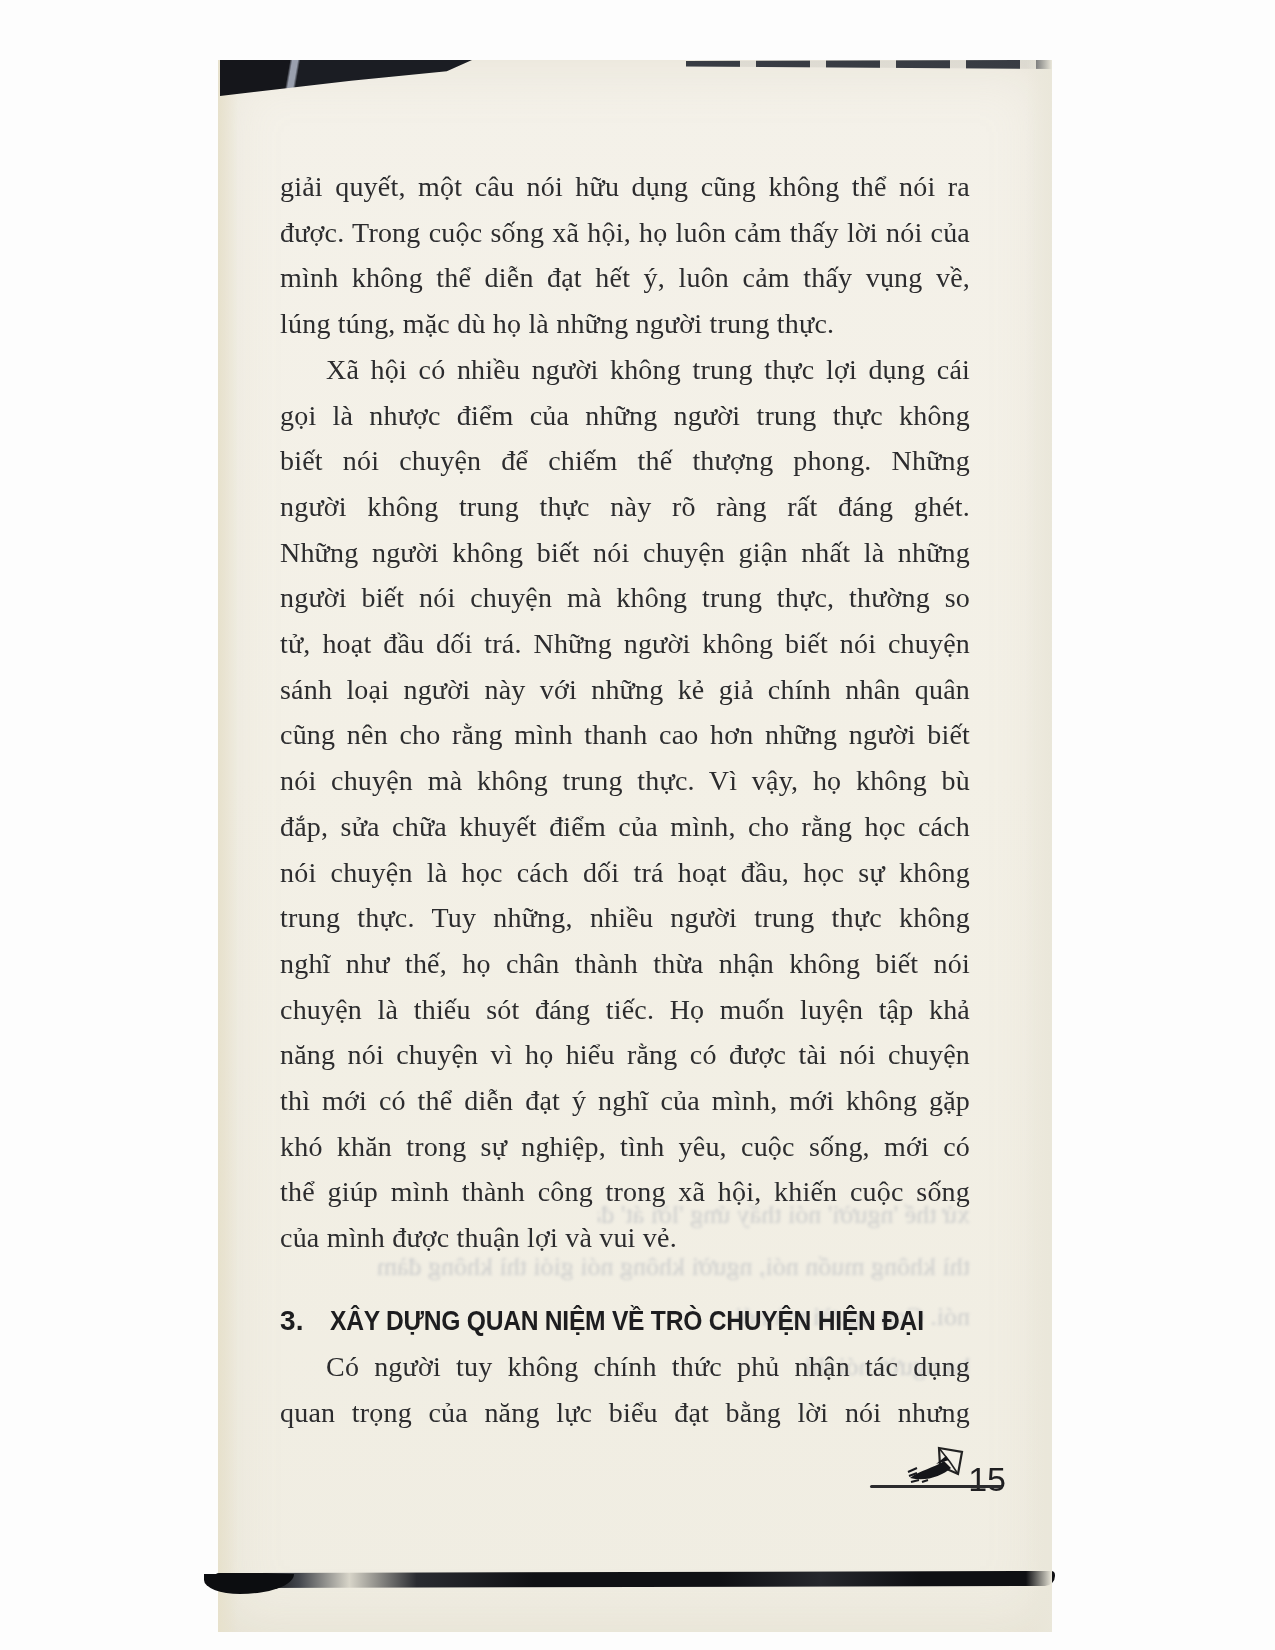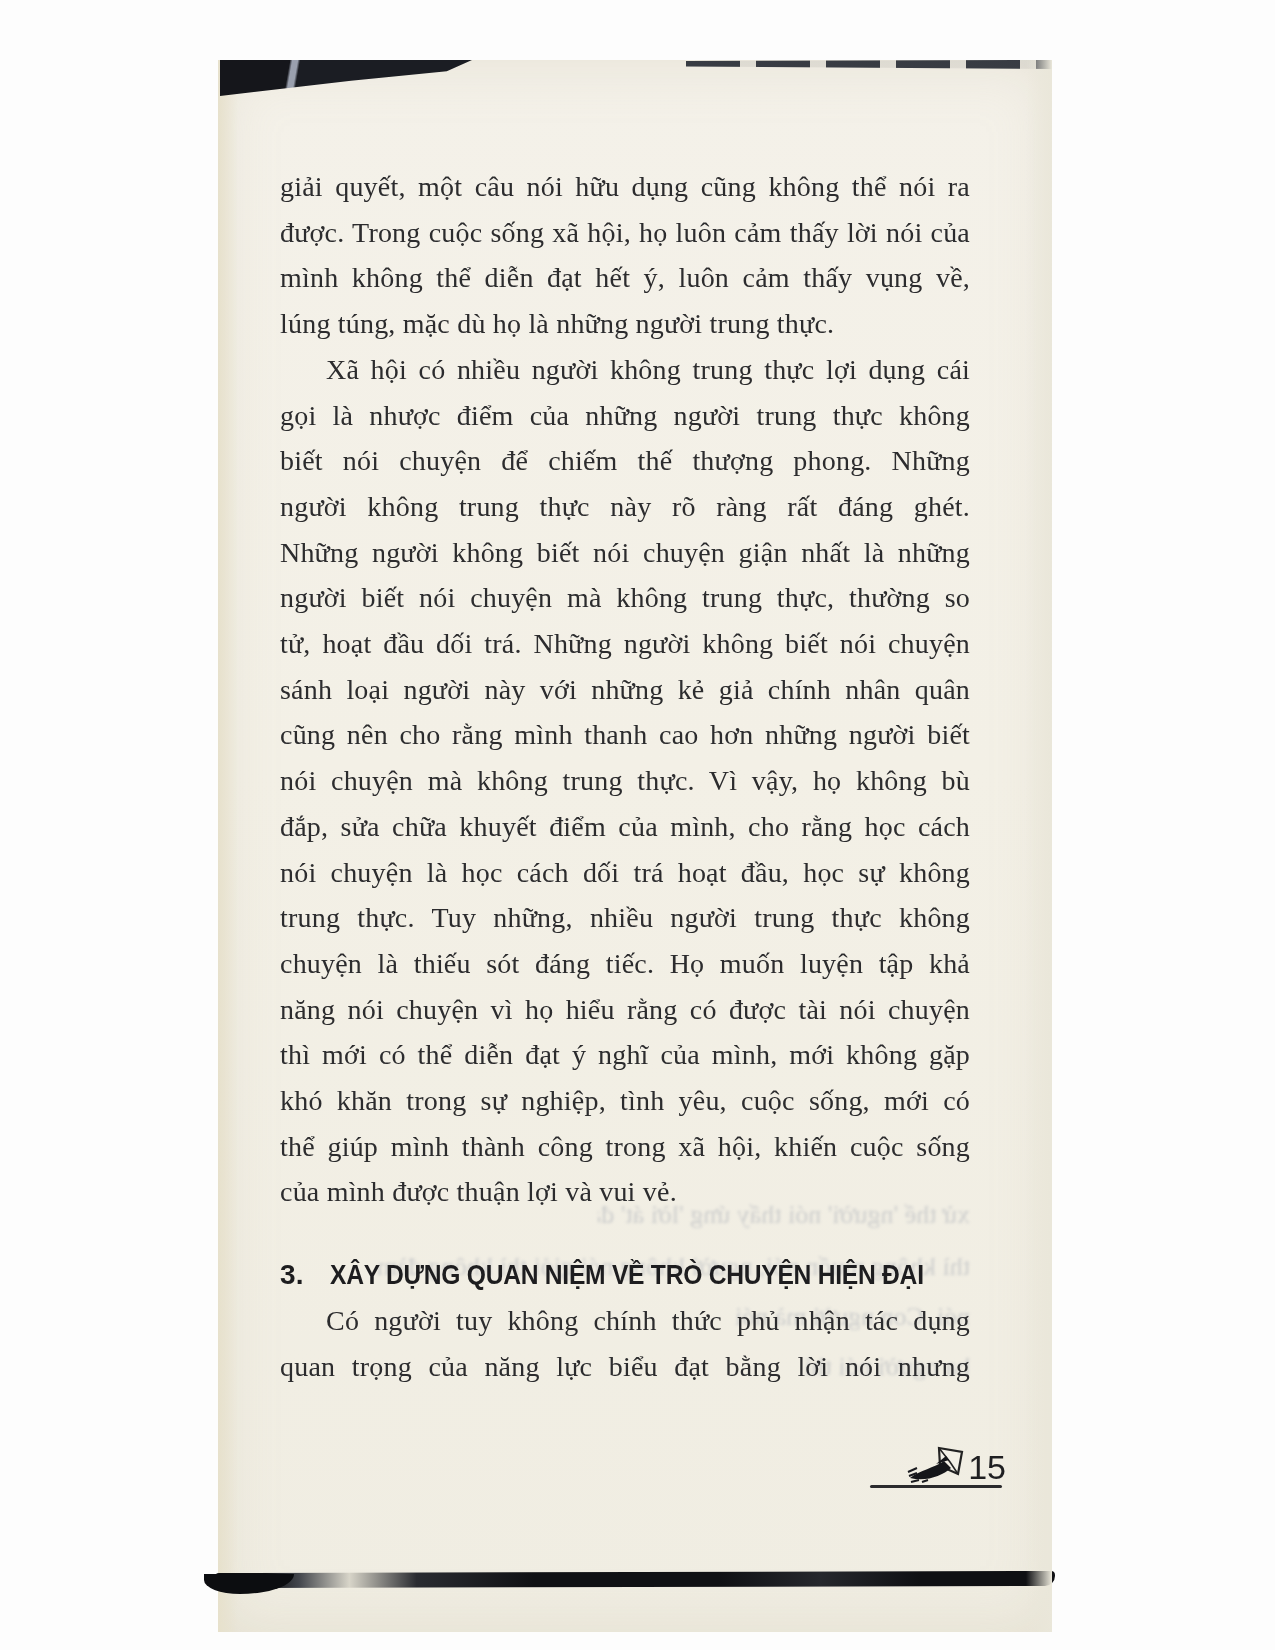--- a/index.html
+++ b/index.html
@@ -39,21 +39,21 @@
   
   .ghost{position:absolute;color:#6e7890;opacity:.28;filter:blur(1.6px);
         font-size:26px;transform:scaleX(-1);white-space:nowrap;overflow:hidden;}
   .g1{left:380px;top:1140px;width:372px;}
   .g2{left:60px;top:1192px;width:692px;}
   .g3{left:440px;top:1242px;width:312px;}
   .g4{left:478px;top:1292px;width:274px;}
   
   .pagination{position:absolute;left:648px;top:1384px;width:140px;height:48px;}
   .page-rule{position:absolute;left:4px;top:41px;width:132px;height:3px;background:#2b2b2d;border-radius:2px;}
-  .page-num{position:absolute;right:0;top:4px;font-size:34px;color:#1f1f21;
+  .page-num{position:absolute;right:0;top:16px;font-size:34px;color:#1f1f21;
         font-family:"Liberation Sans","DejaVu Sans",sans-serif;}
   .ornament{position:absolute;left:40px;top:0;}
 </style>
 </head>
 <body>
 
 <div class="scan">
   <div class="page">
 
     <div class="edge-top-left"></div>
@@ -80,20 +80,21 @@
           <div class="line">người không trung thực này rõ ràng rất đáng ghét.</div>
           <div class="line">Những người không biết nói chuyện giận nhất là những</div>
           <div class="line">người biết nói chuyện mà không trung thực, thường so</div>
           <div class="line">tử, hoạt đầu dối trá. Những người không biết nói chuyện</div>
           <div class="line">sánh loại người này với những kẻ giả chính nhân quân</div>
           <div class="line">cũng nên cho rằng mình thanh cao hơn những người biết</div>
           <div class="line">nói chuyện mà không trung thực. Vì vậy, họ không bù</div>
           <div class="line">đắp, sửa chữa khuyết điểm của mình, cho rằng học cách</div>
           <div class="line">nói chuyện là học cách dối trá hoạt đầu, học sự không</div>
           <div class="line">trung thực. Tuy những, nhiều người trung thực không</div>
+          <div class="line">nghĩ như thế, họ chân thành thừa nhận không biết nói</div>
           <div class="line">chuyện là thiếu sót đáng tiếc. Họ muốn luyện tập khả</div>
           <div class="line">năng nói chuyện vì họ hiểu rằng có được tài nói chuyện</div>
           <div class="line">thì mới có thể diễn đạt ý nghĩ của mình, mới không gặp</div>
           <div class="line">khó khăn trong sự nghiệp, tình yêu, cuộc sống, mới có</div>
           <div class="line">thể giúp mình thành công trong xã hội, khiến cuộc sống</div>
           <div class="line last">của mình được thuận lợi và vui vẻ.</div>
         </div>
 
       <div class="heading">
         <span class="heading-number">3.</span>

